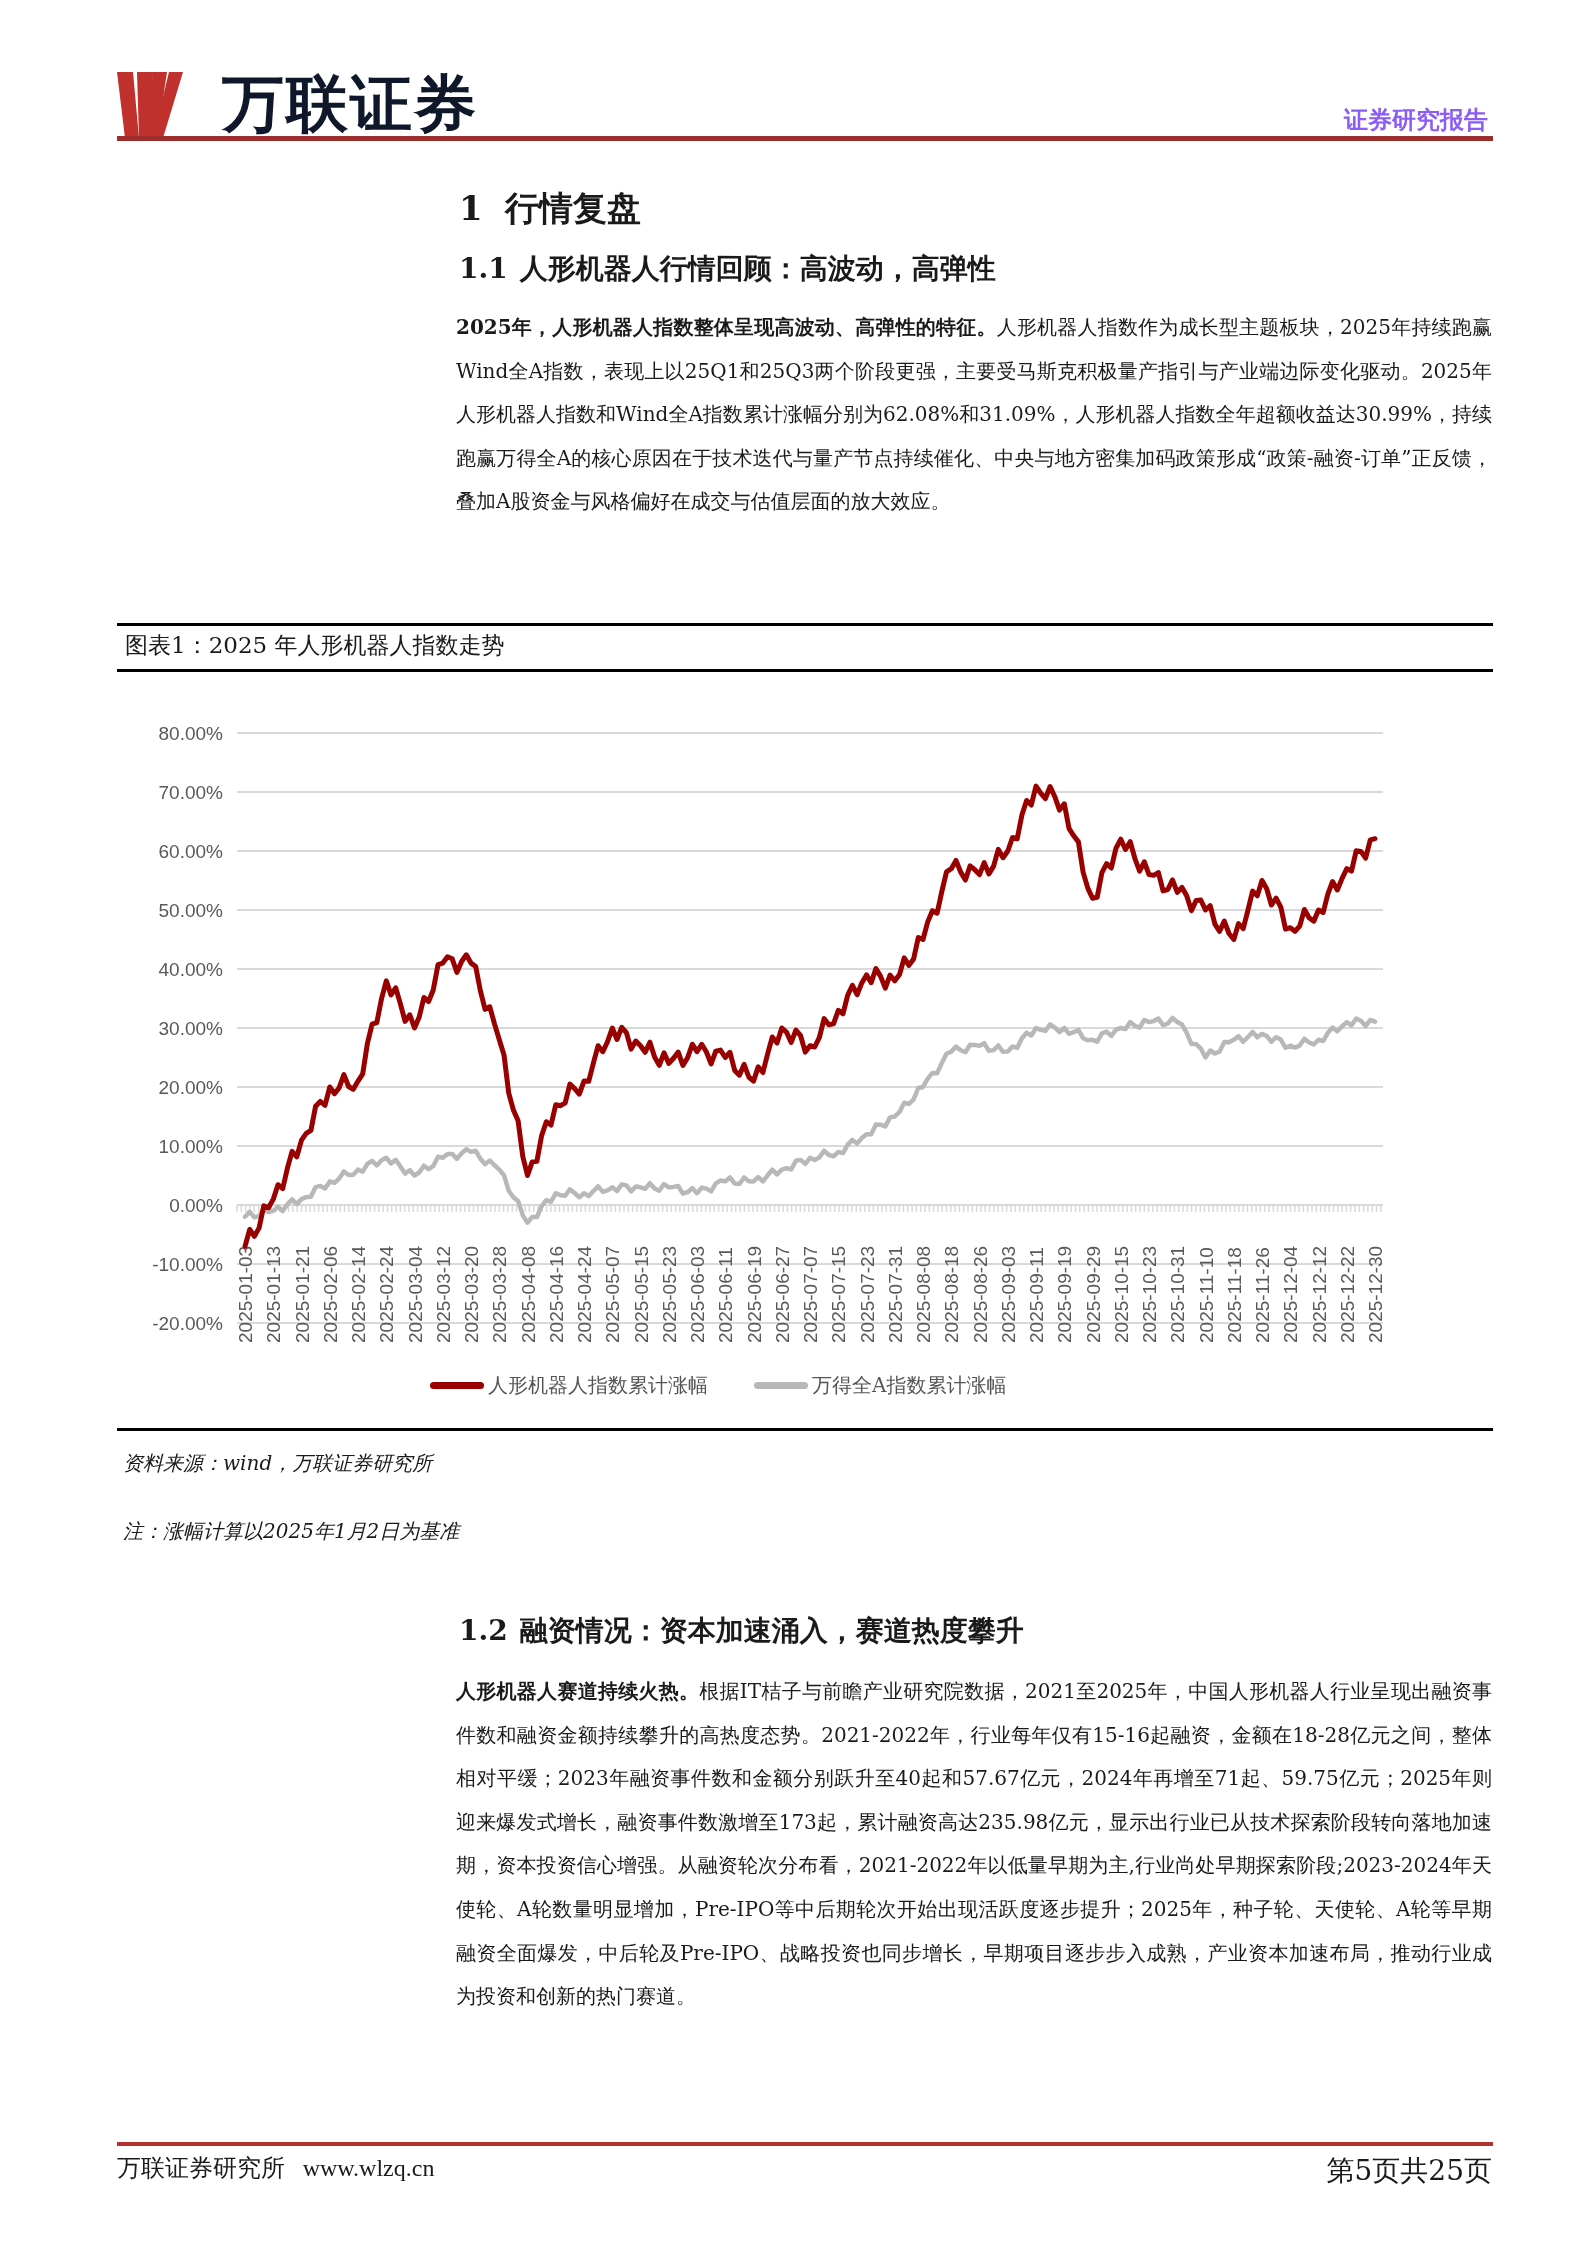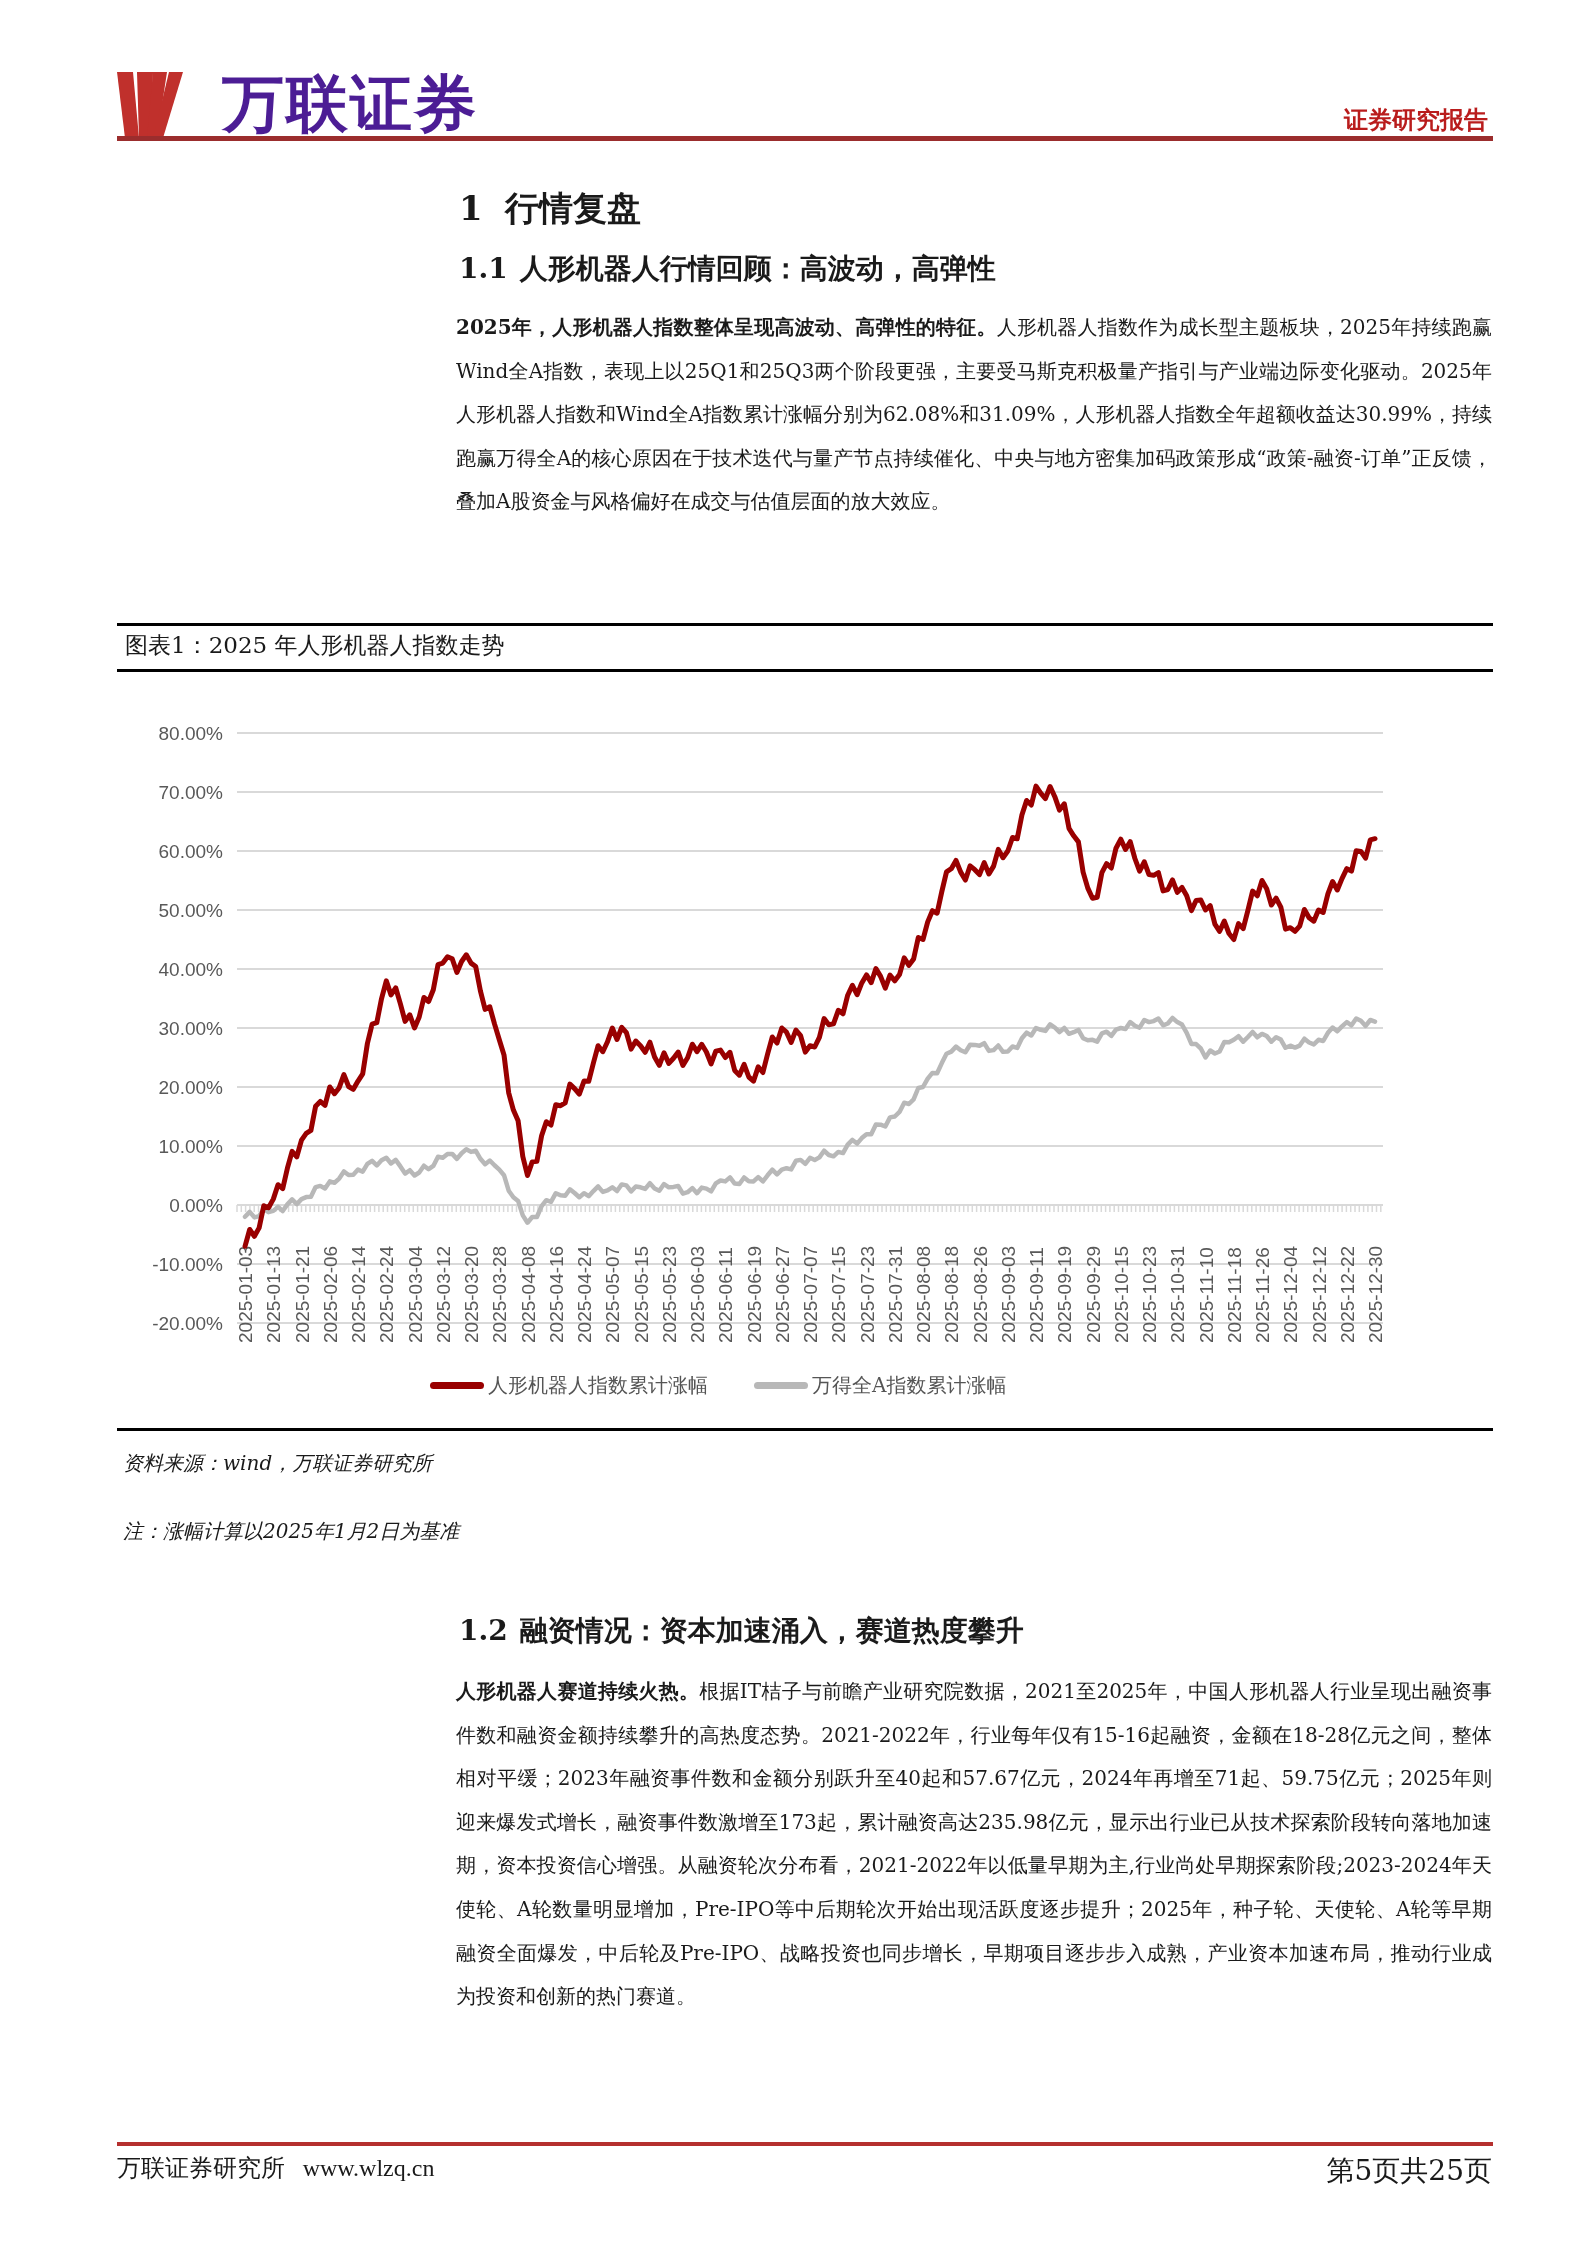--- a/index.html
+++ b/index.html
@@ -1,20 +1,20 @@
 <!DOCTYPE html>
 <html><head>
 <meta charset="utf-8">
 <style>
   html,body{margin:0;padding:0;background:#fff;}
   body{width:1588px;height:2245px;position:relative;font-family:"DejaVu Serif","Liberation Serif",serif;color:#1a1a1a;overflow:hidden;}
   .abs{position:absolute;}
   .logo-w{left:117px;top:72px;width:96px;height:66px;}
-  .logo-text{left:222px;top:66px;font-family:"DejaVu Sans","Liberation Sans",sans-serif;font-weight:bold;font-size:62px;letter-spacing:2px;color:#4c1d95;line-height:76px;}
-  .header-right{right:100px;top:104px;font-size:24px;font-weight:bold;color:#b91c1c;margin-left:28px;}
+  .logo-text{left:222px;top:66px;font-family:"DejaVu Sans","Liberation Sans",sans-serif;font-weight:bold;font-size:62px;letter-spacing:2px;color:#0f172a;line-height:76px;}
+  .header-right{right:100px;top:104px;font-size:24px;font-weight:bold;color:#8b5cf6;margin-left:28px;}
   .header-rule{left:117px;top:136px;width:1376px;height:5px;background:#9b2d2d;}
   .h1{left:459px;top:186px;font-size:34px;font-weight:bold;}
   .h1 .num{display:inline-block;width:46px;}
   .h2{left:459px;top:250px;font-size:28px;font-weight:bold;}
   .h2 .num{margin-right:12px;}
   .para{left:456px;width:1036px;font-size:20px;line-height:43.6px;text-align:justify;}
   .para b{font-weight:bold;}
   .p1{top:306px;}
   .fig-rule-top{left:117px;top:623px;width:1376px;height:3px;background:#000;}
   .fig-title{left:125px;top:630px;font-size:23px;}

